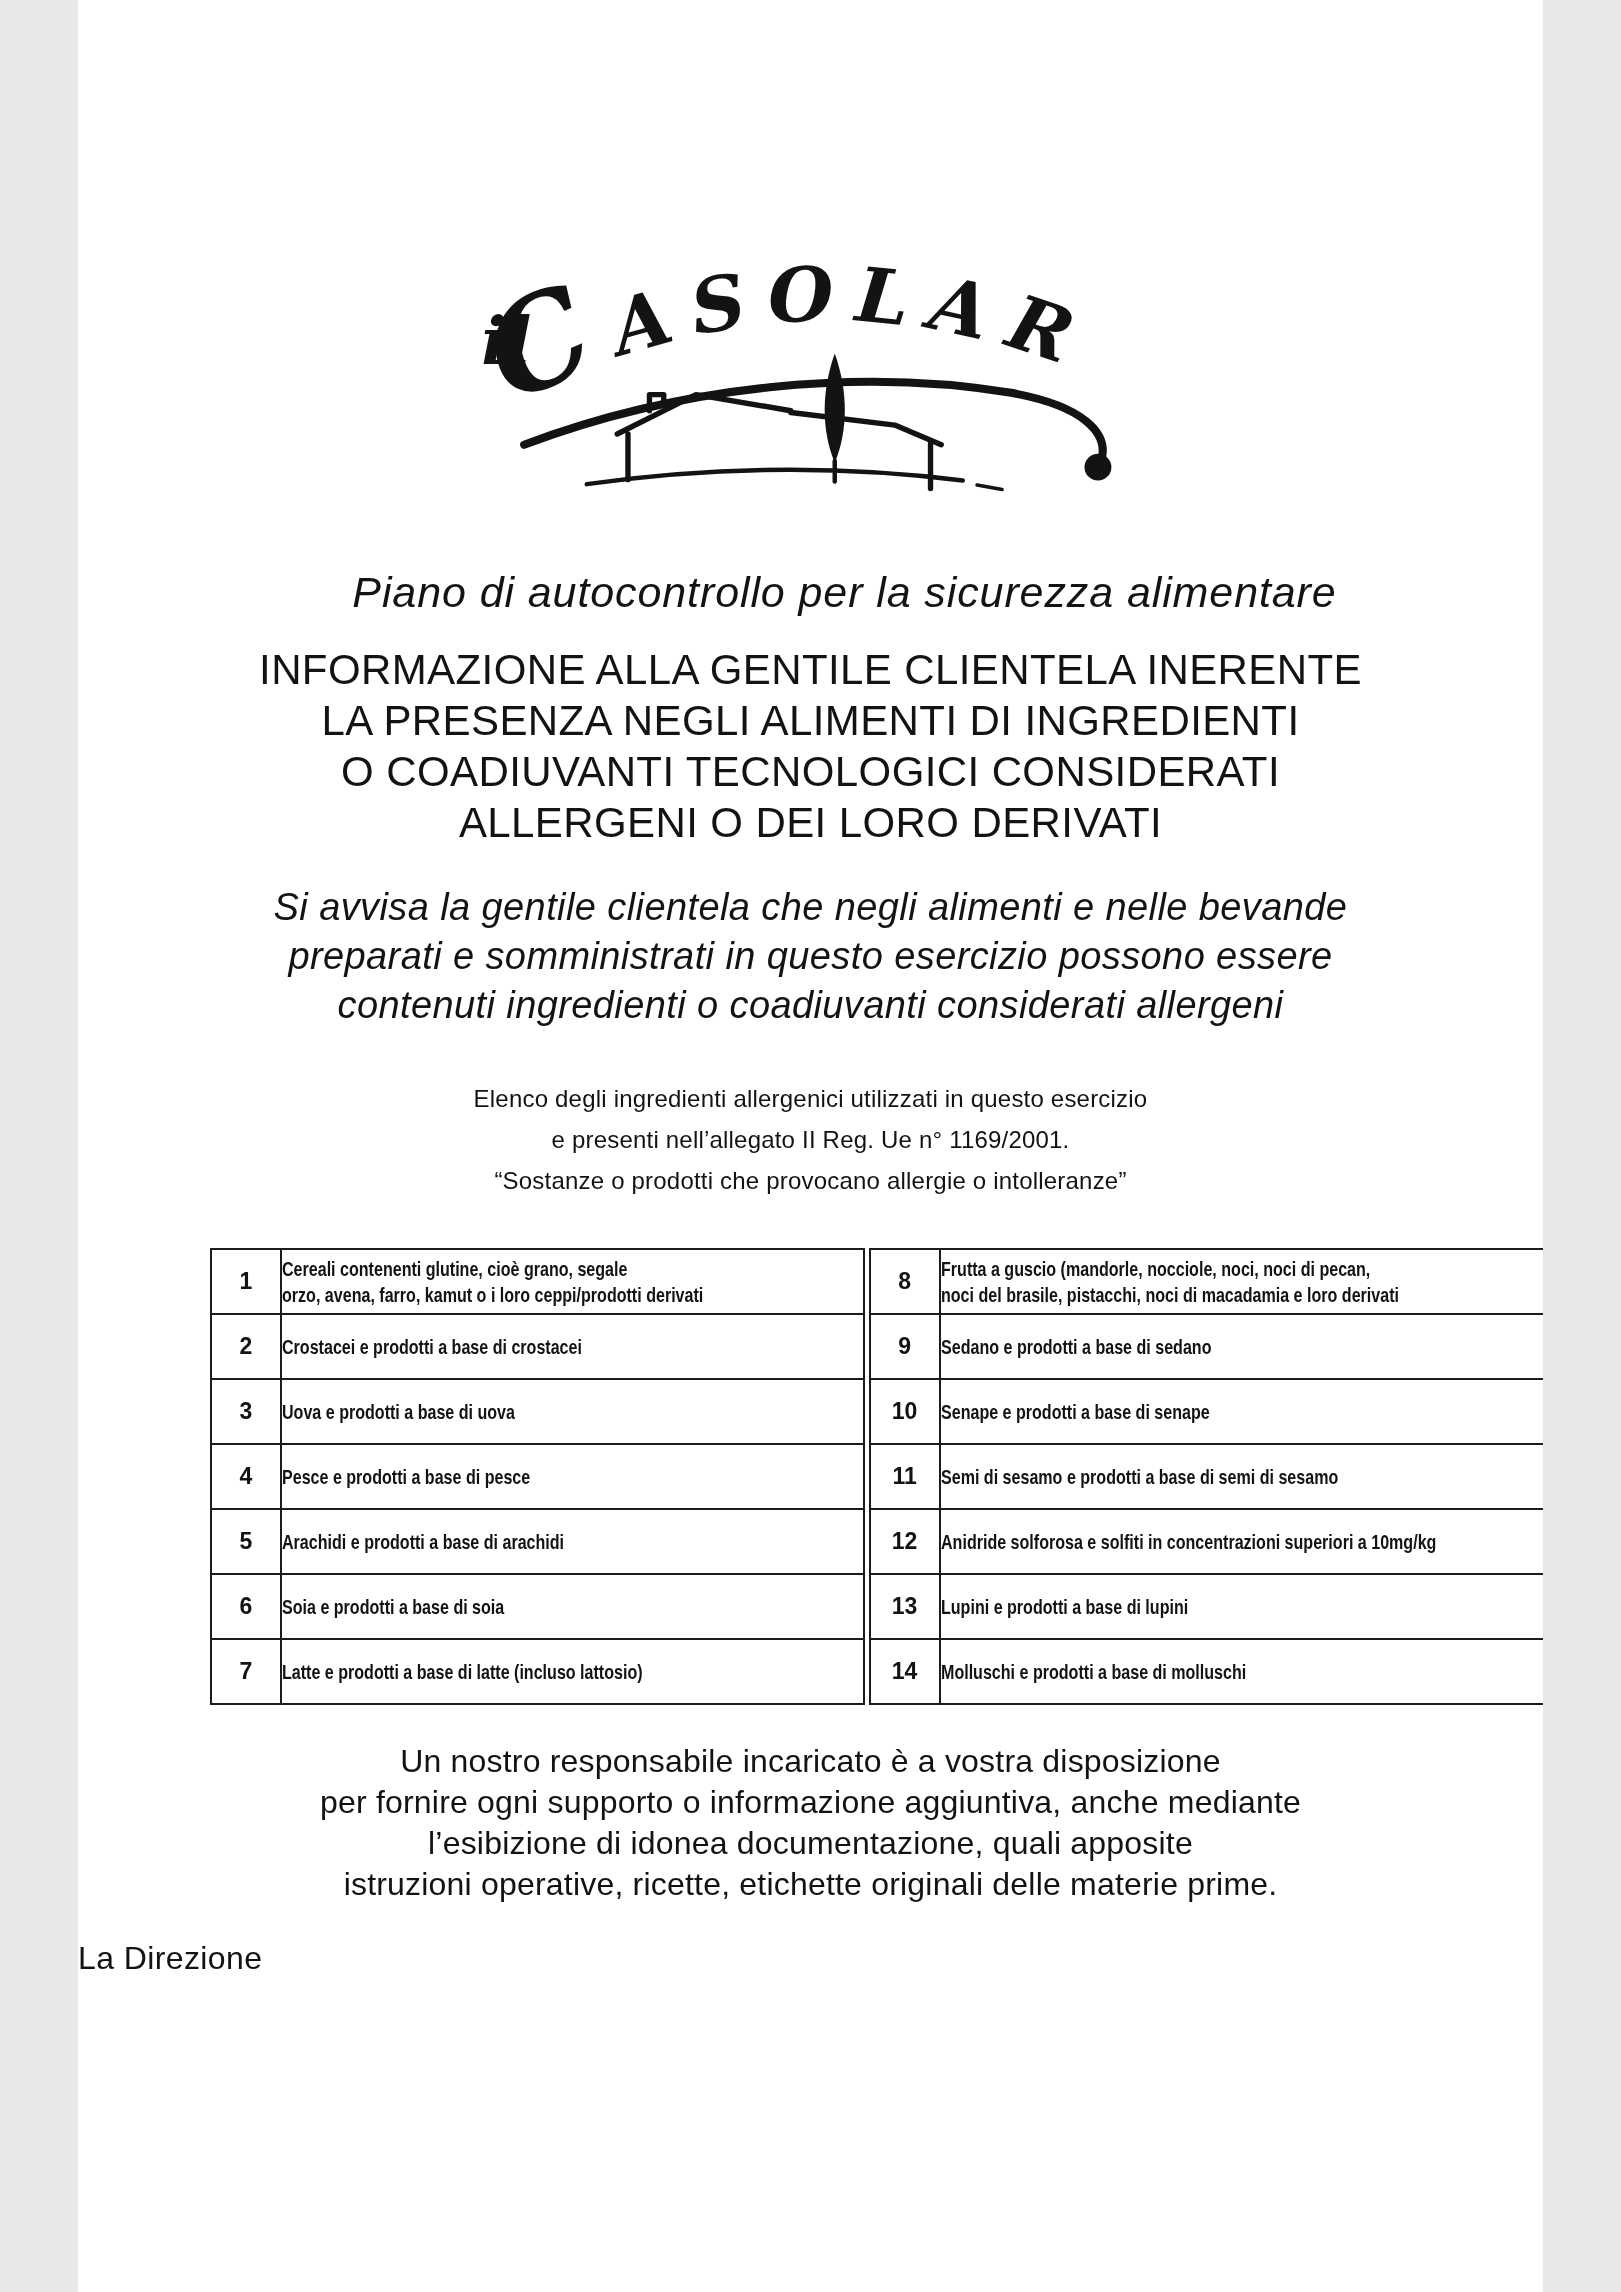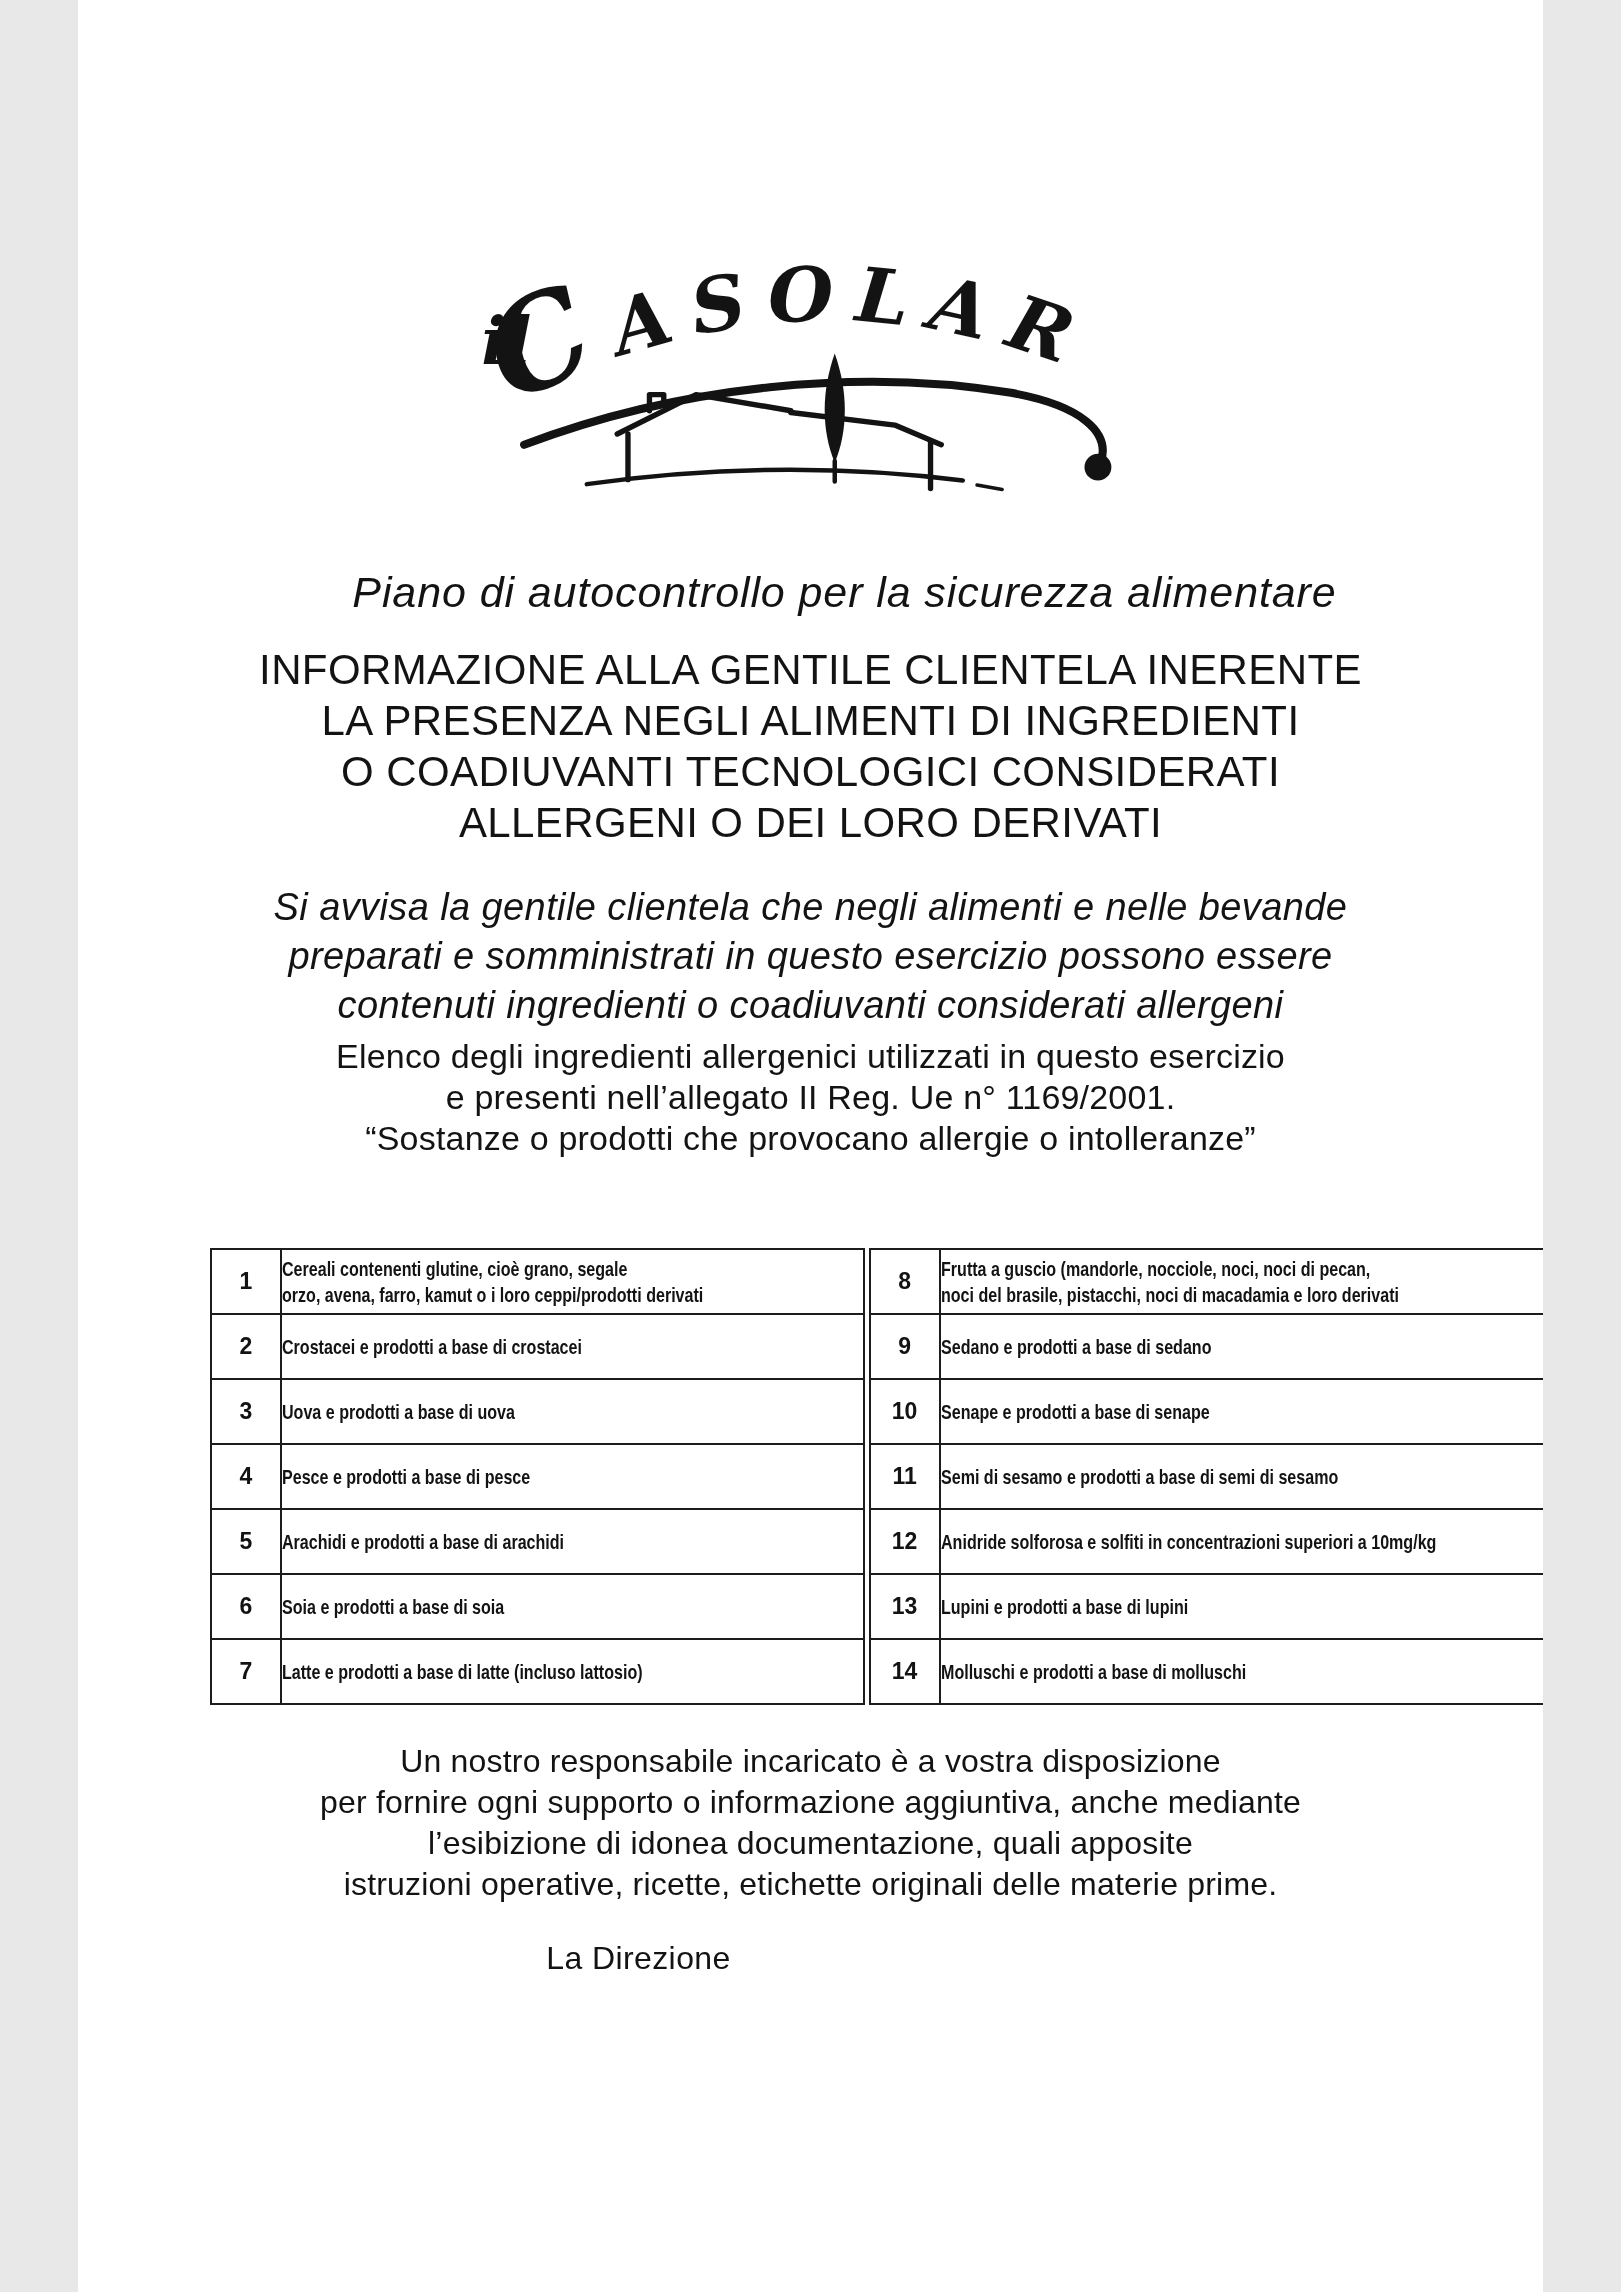--- a/index.html
+++ b/index.html
@@ -39,39 +39,38 @@
     line-height:51px;
   }
   .notice{
     top:883px;
     font-size:38px;
     font-style:italic;
     letter-spacing:0.4px;
     line-height:49px;
   }
   .list-intro{
-    top:1036px;
-    font-size:34px;
+    top:1078px;
+    font-size:24px;
     line-height:41px;
     letter-spacing:0.2px;
   }
   .closing{
     top:1741px;
     font-size:32px;
     line-height:41px;
     letter-spacing:0.2px;
   }
   .signature{
     top:1940px;
-    text-align:center;
+    text-align:left;
     padding-right:392px;
     box-sizing:border-box;
     font-size:32px;
     letter-spacing:0.4px;
-    margin-left:24px;
   }
   
   .table-wrap{
     position:absolute;
     top:1248px;left:132px;
     width:1361px;
     display:flex;
     gap:3.6px;
   }
   table.allergen{

